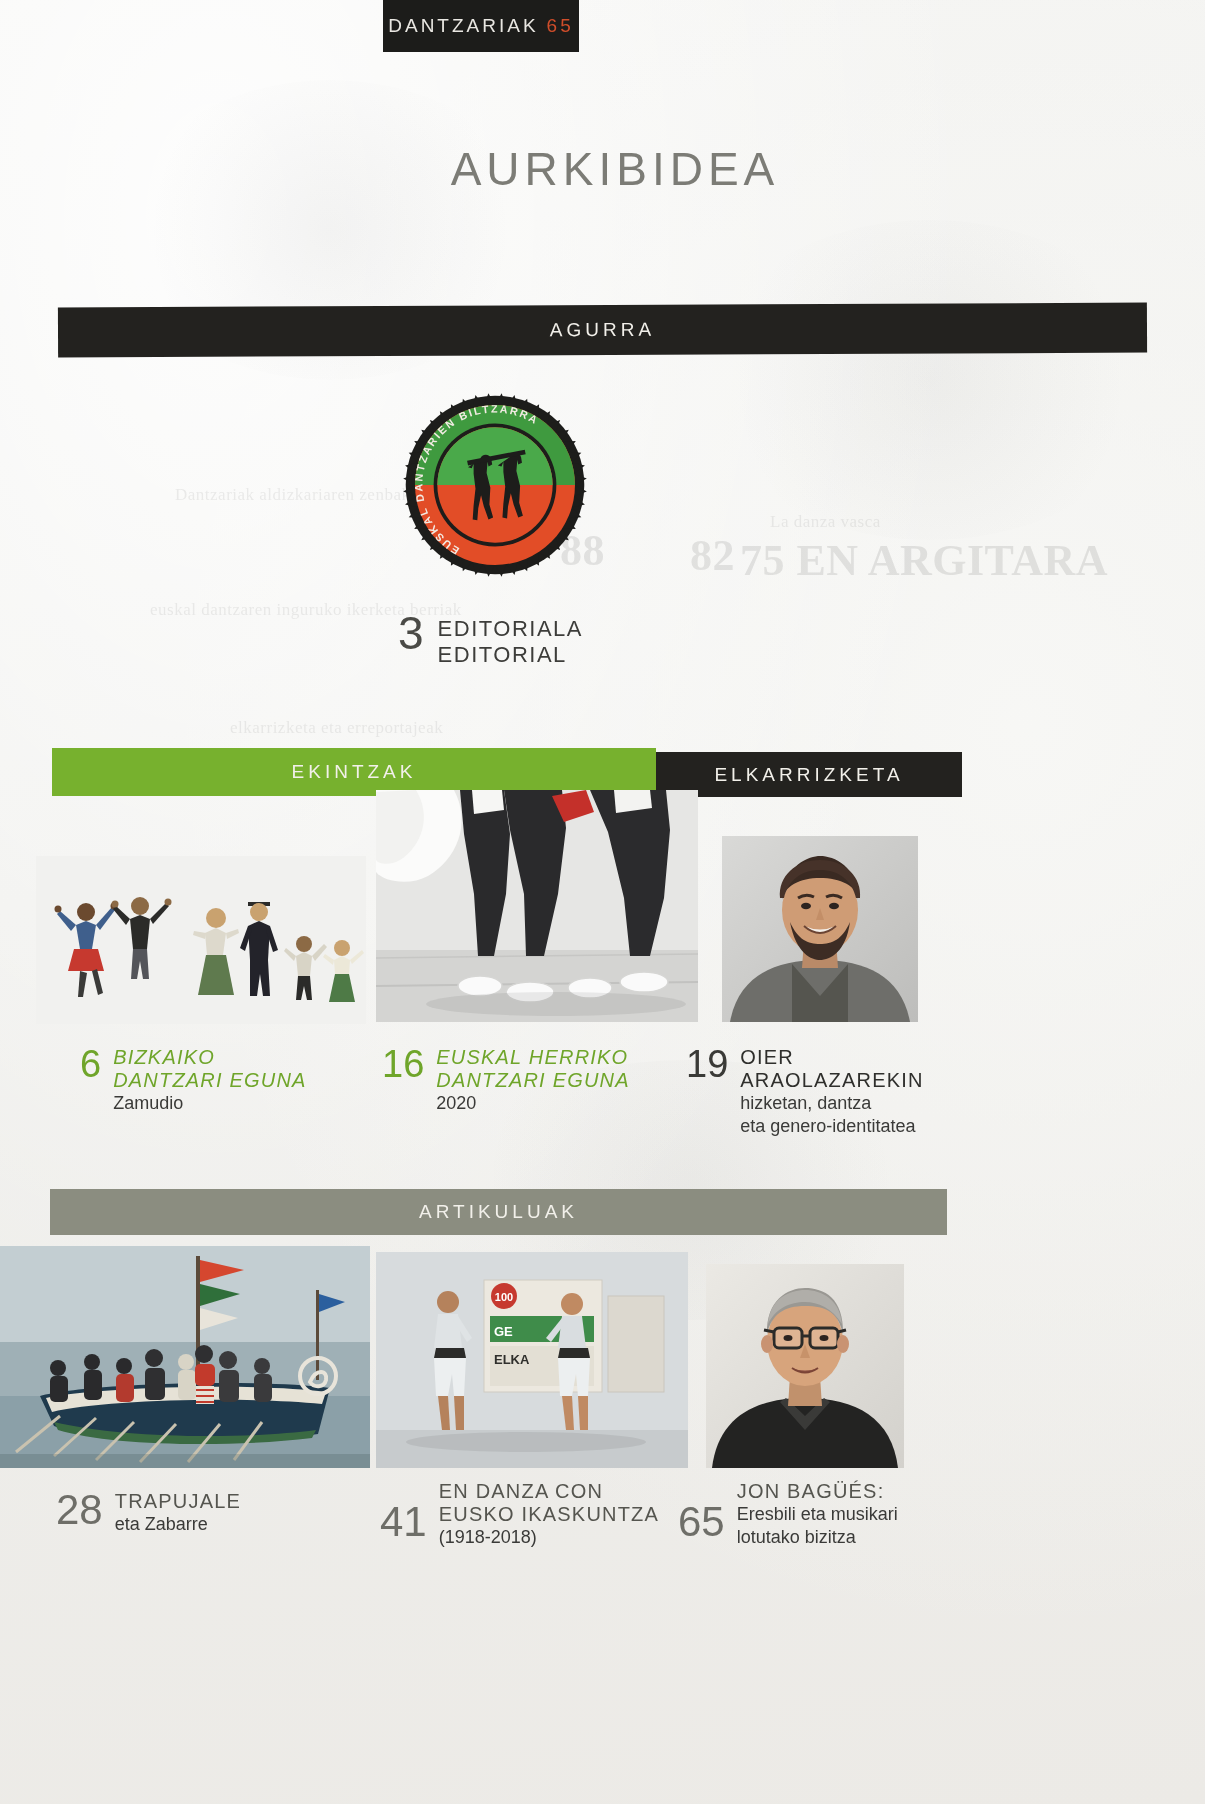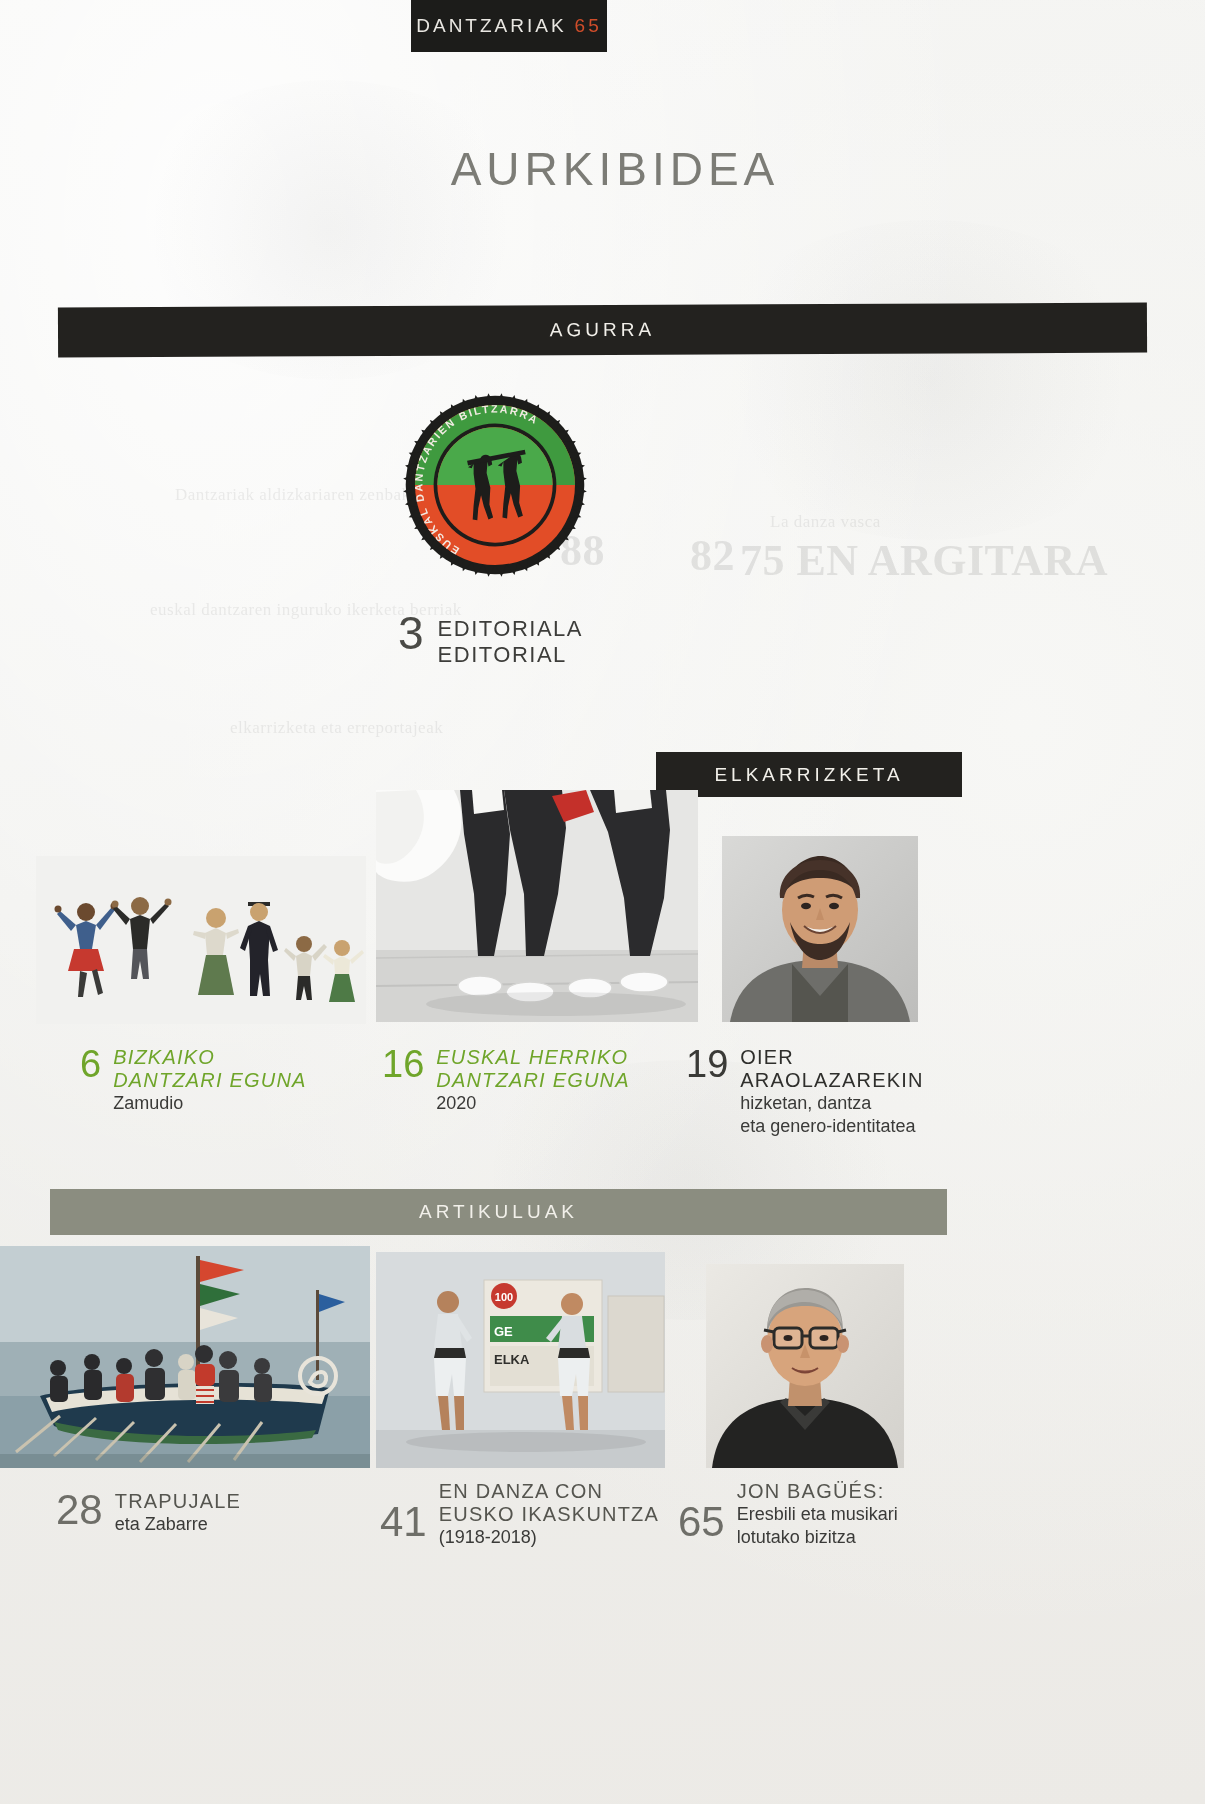--- a/index.html
+++ b/index.html
@@ -40,21 +40,21 @@
   }
   .smudge {
     position: absolute;
     border-radius: 50%;
     background: radial-gradient(circle, rgba(120,120,120,0.07) 0%, rgba(120,120,120,0) 70%);
   }
 
   
   .masthead {
     position: absolute;
-    left: 411px;
+    left: 383px;
     top: 0;
     width: 196px;
     height: 52px;
     background: #1c1c1a;
     display: flex;
     align-items: center;
     justify-content: center;
     letter-spacing: 3px;
     font-size: 19px;
   }
@@ -204,21 +204,21 @@
 
   
   .img {
     position: absolute;
     overflow: hidden;
   }
   #img-crowd { left: 36px; top: 856px; width: 330px; height: 168px; }
   #img-feet  { left: 376px; top: 790px; width: 322px; height: 232px; }
   #img-oier  { left: 722px; top: 836px; width: 196px; height: 186px; }
   #img-boat  { left: 0;     top: 1246px; width: 370px; height: 222px; }
-  #img-guys  { left: 376px; top: 1252px; width: 289px; height: 216px; }
+  #img-guys  { left: 376px; top: 1252px; width: 312px; height: 216px; }
   #img-jon   { left: 706px; top: 1264px; width: 198px; height: 204px; }
 
   
   #img-boat .sky {
     position: absolute;
     inset: 0;
     background: linear-gradient(180deg,#cfd9dc 0%, #b9c6cb 55%, #8fa2a8 100%);
   }
   
   #img-feet .bgf {
@@ -341,20 +341,23 @@
   </div>
 
   <div class="editorial">
     <div class="num">3</div>
     <div class="lines">
       <div class="l1">EDITORIALA</div>
       <div class="l2">EDITORIAL</div>
     </div>
   </div>
 
+  <div class="bar green" id="bar-ekintzak">
+    <span>EKINTZAK</span>
+  </div>
   <div class="bar dark" id="bar-elkarrizketa">
     <span>ELKARRIZKETA</span>
   </div>
 
   <div class="img" id="img-crowd">
     <svg viewBox="0 0 330 168" width="330" height="168">
       <rect width="330" height="168" fill="#f1f1ef"></rect>
       <g>
 
         <g transform="translate(20,42)">

